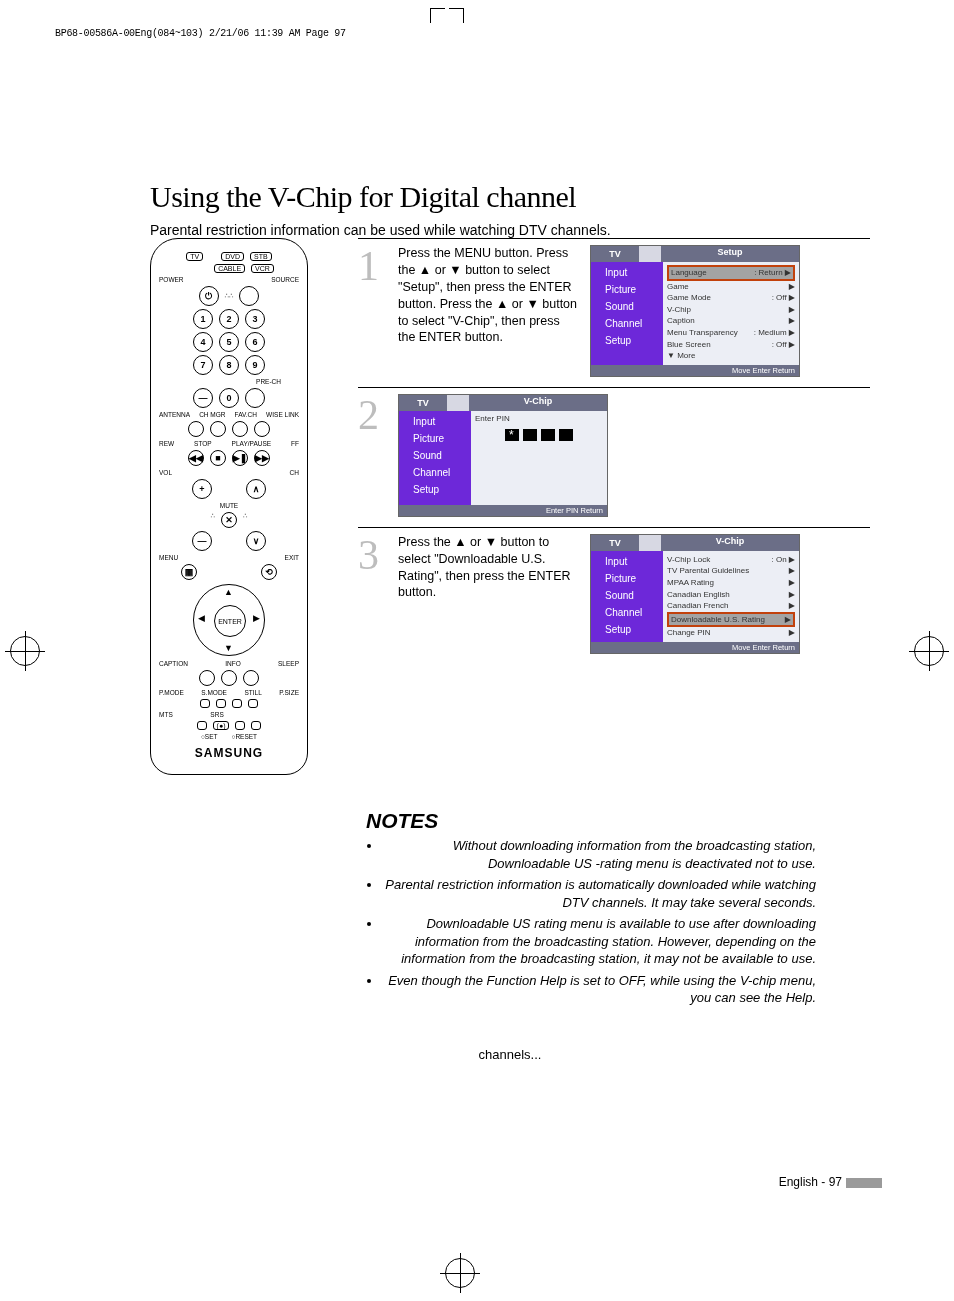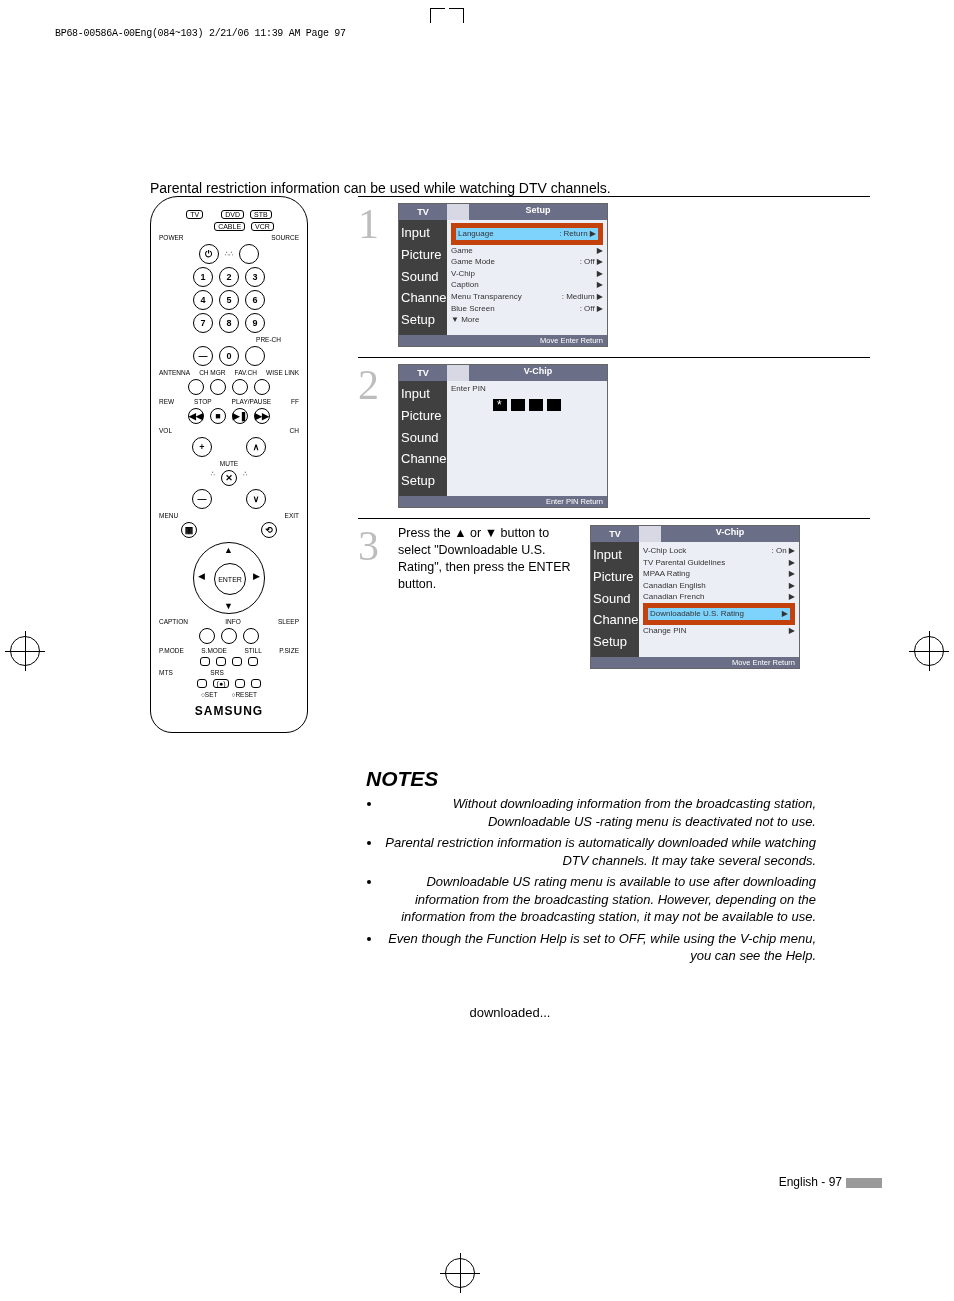--- a/index.html
+++ b/index.html
@@ -127,26 +127,26 @@
     border: 1px solid #666;
     font-size: 8px;
     color: #333;
   }
   .osd .titlebar{display:flex;}
   .osd .tab{background:#6b6e87;color:#fff;font-weight:bold;font-size:9px;padding:1px 8px;}
   .osd .tab.main{background:#6b6e87;flex:0 0 auto;text-align:center;min-width:40px;}
   .osd .tab.section{background:#6b6e87;flex:1;text-align:center;}
   .osd .tab.spacer{background:#d7d8e3;flex:0 0 6px;}
   .osd .body{display:flex;}
-  .osd .side{background:#404040;color:#fff;width:44px;font-size:13px;padding:3px 2px;line-height:1.6;}
+  .osd .side{background:#6d28d9;color:#fff;width:44px;font-size:10px;padding:3px 14px;line-height:1.6;}
   .osd .side div{margin-bottom:1px;}
   .osd .main{flex:1;background:#eceef5;padding:3px 4px;}
   .osd .row{display:flex;justify-content:space-between;align-items:center;line-height:1.45;}
   .osd .row .arrow{font-size:8px;}
-  .osd .highlight{border:5px solid #c2410c;padding:0 2px;background:#7dd3fc;}
+  .osd .highlight{border:2px solid #c2410c;padding:0 2px;background:#a3a3a3;}
   .osd .footer{background:#6b6e87;color:#fff;font-size:7.5px;text-align:right;padding:1px 4px;}
   .osd .pinboxes{display:flex;gap:4px;justify-content:center;margin:6px 0;}
   .osd .pinbox{width:14px;height:12px;background:#000;}
   .osd .pinbox.filled{position:relative;}
   .osd .pinbox.filled::after{content:"*";color:#fff;position:absolute;top:-1px;left:4px;font-size:12px;}
 
   
   .notes{margin-top:34px;margin-left:216px;width:450px;}
   .notes h3{font-size:21px;font-weight:bold;font-style:italic;margin:0 0 4px 0;}
   .notes ul{margin:0;padding-left:16px;}
@@ -159,20 +159,21 @@
 </head>
 <body>
 
 <div class="print-header">BP68-00586A-00Eng(084~103)  2/21/06  11:39 AM  Page 97</div>
 <div class="crop-top"></div>
 <div class="reg-mark reg-left"></div>
 <div class="reg-mark reg-right"></div>
 <div class="reg-mark reg-bottom"></div>
 
 <div class="page">
+  <h1 class="title">Using the V-Chip for Digital channel</h1>
   <div class="subtitle">Parental restriction information can be used while watching DTV channels.</div>
 
   <div class="content-row">
 
     <div class="remote">
       <div class="irow">
         <span class="rpill">TV</span>
         <span style="width:6px"></span>
         <span class="rpill">DVD</span>
         <span class="rpill">STB</span>
@@ -312,20 +313,23 @@
           <span>○<span>SET</span></span>
           <span>○<span>RESET</span></span>
         </div>
       <div class="samsung">SAMSUNG</div>
     </div>
 
     <div class="steps">
 
       <div class="step">
         <div class="step-num">1</div>
+        <div class="step-text">Press the MENU button.
+Press the ▲ or ▼ button to select "Setup", then press the ENTER button.
+Press the ▲ or ▼ button to select "V-Chip", then press the ENTER button.</div>
         <div class="osd">
           <div class="titlebar">
             <div class="tab main">TV</div>
             <div class="tab spacer"></div>
             <div class="tab section">Setup</div>
           </div>
           <div class="body">
             <div class="side">
               <div>Input</div>
               <div>Picture</div>
@@ -460,18 +464,18 @@
   <div class="notes">
     <h3>NOTES</h3>
     <ul>
       <li>Without downloading information from the broadcasting station, Downloadable US -rating menu is deactivated not to use.</li>
       <li>Parental restriction information is automatically downloaded while watching DTV channels. It may take several seconds.</li>
       <li>Downloadable US rating menu is available to use after downloading information from the broadcasting station. However, depending on the information from the broadcasting station, it may not be available to use.</li>
       <li>Even though the Function Help is set to OFF, while using the V-chip menu, you can see the Help.</li>
     </ul>
   </div>
 
-  <div class="continued">downloaded...</div>
+  <div class="continued">channels...</div>
 </div>
 
 <div class="page-num">
   <span>English - 97</span><span class="page-num-box"></span>
 </div>
 
 </body></html>

